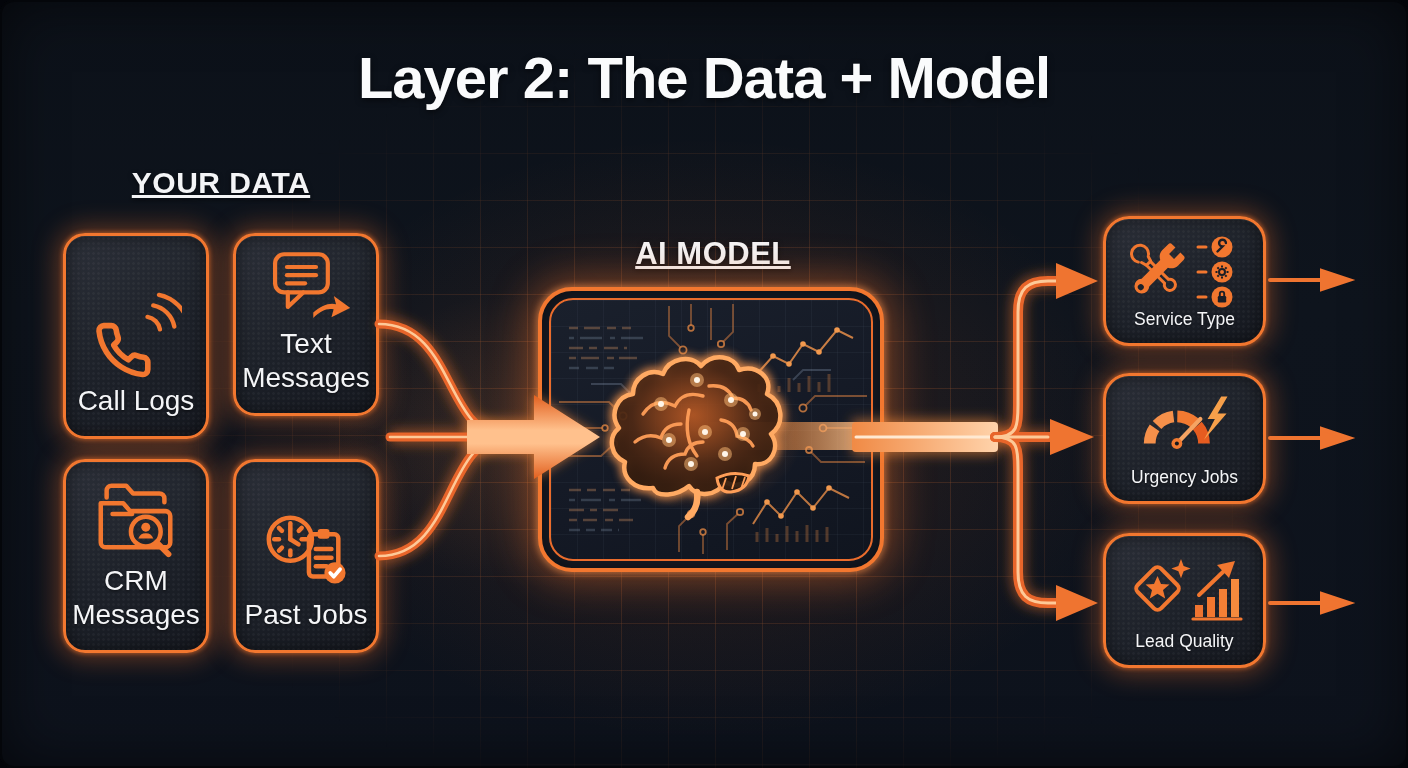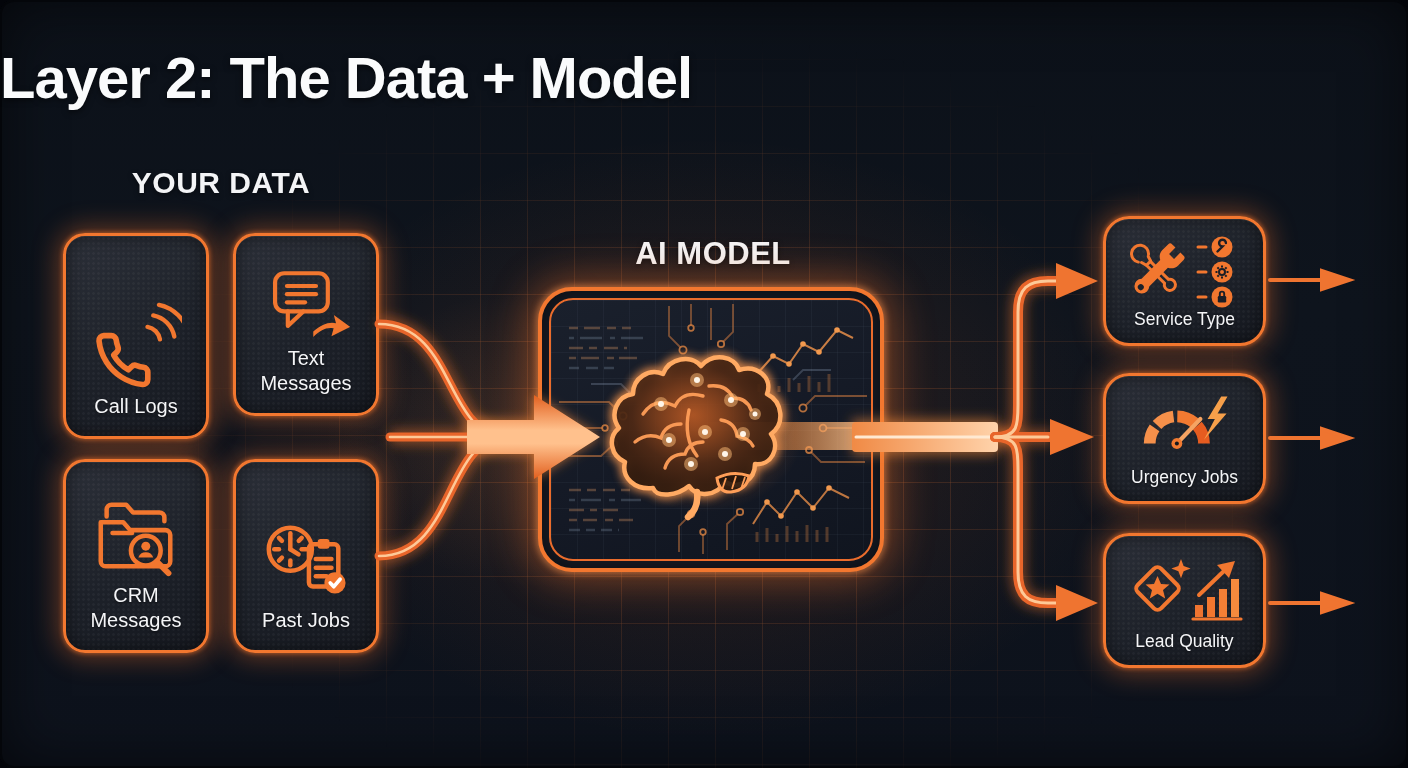--- a/index.html
+++ b/index.html
@@ -18,42 +18,42 @@
   }
   .bg-grid { position:absolute; inset:0; z-index:1; pointer-events:none;
     background-image:
       linear-gradient(rgba(222,118,58,.28) 1px, transparent 1px),
       linear-gradient(90deg, rgba(222,118,58,.28) 1px, transparent 1px);
     background-size:47px 47px; background-position:10px 12px;
     -webkit-mask-image: radial-gradient(ellipse 46% 58% at 51% 56%, #000 0%, rgba(0,0,0,.45) 55%, transparent 88%);
     mask-image: radial-gradient(ellipse 46% 58% at 51% 56%, #000 0%, rgba(0,0,0,.45) 55%, transparent 88%);
   }
 
-  .title { position:absolute; z-index:3; top:44px; left:0; width:1408px; 
+  .title { position:absolute; z-index:3; top:44px; left:0; width:1408px; text-align:center;
            color:#fafbfc; font-size:58px; font-weight:700; letter-spacing:-1px;
            text-shadow:0 2px 6px rgba(0,0,0,.55); }
   .heading { position:absolute; z-index:3; color:#f3f4f6; font-weight:700; text-align:center;
-             letter-spacing:.5px; text-shadow:0 2px 5px rgba(0,0,0,.5); }
+             letter-spacing:.5px; text-shadow:0 2px 5px rgba(0,0,0,.5);text-decoration:underline; }
   .heading-your-data    { left:58px;   top:166px; width:326px; font-size:30px; }
   .heading-ai           { left:548px;  top:236px; width:330px; font-size:31px; }
   .heading-intelligence { left:1028px; top:156px; width:316px; font-size:29px; }
 
   .card { position:absolute; z-index:3; border:3.5px solid #f2772f; border-radius:22px;
           background:
             radial-gradient(rgba(255,255,255,.035) 1px, transparent 1.6px),
             linear-gradient(150deg,#2c3039 0%,#1d2129 55%,#15181f 100%);
           background-size:5px 5px, 100% 100%;
           box-shadow:0 0 26px 5px rgba(242,114,44,.40), 0 0 4px 1px rgba(242,114,44,.55),
                      inset 0 1px 0 rgba(255,255,255,.07), inset 0 0 18px rgba(0,0,0,.5);
           display:flex; flex-direction:column; align-items:center; justify-content:flex-end; }
   .card--left  { width:146px; }
   .card--right { width:163px; border-radius:26px; border-width:3px; }
   .card__label { color:#f4f5f7; text-align:center; font-weight:500; line-height:1.22;
                  text-shadow:0 1px 3px rgba(0,0,0,.6); }
-  .card--left  .card__label { font-size:20px; padding:0 8px 18px;text-align:center; }
+  .card--left  .card__label { font-size:28px; padding:0 8px 18px;text-align:center; }
   .card--right .card__label { font-size:17.5px; padding:0 6px 13px; }
   .card__icon { display:block; }
 
   .ai-box { position:absolute; z-index:3; left:538px; top:287px; width:346px; height:285px;
             border:4px solid #f2772f; border-radius:34px; padding:7px;
             background:#171c26;
             box-shadow:0 0 42px 8px rgba(242,114,44,.45), 0 0 6px 2px rgba(255,160,90,.5),
                        inset 0 0 24px rgba(0,0,0,.6); }
   .ai-box__inner { width:100%; height:100%; border:2.5px solid #ea6c2c; border-radius:24px;
             overflow:hidden;

